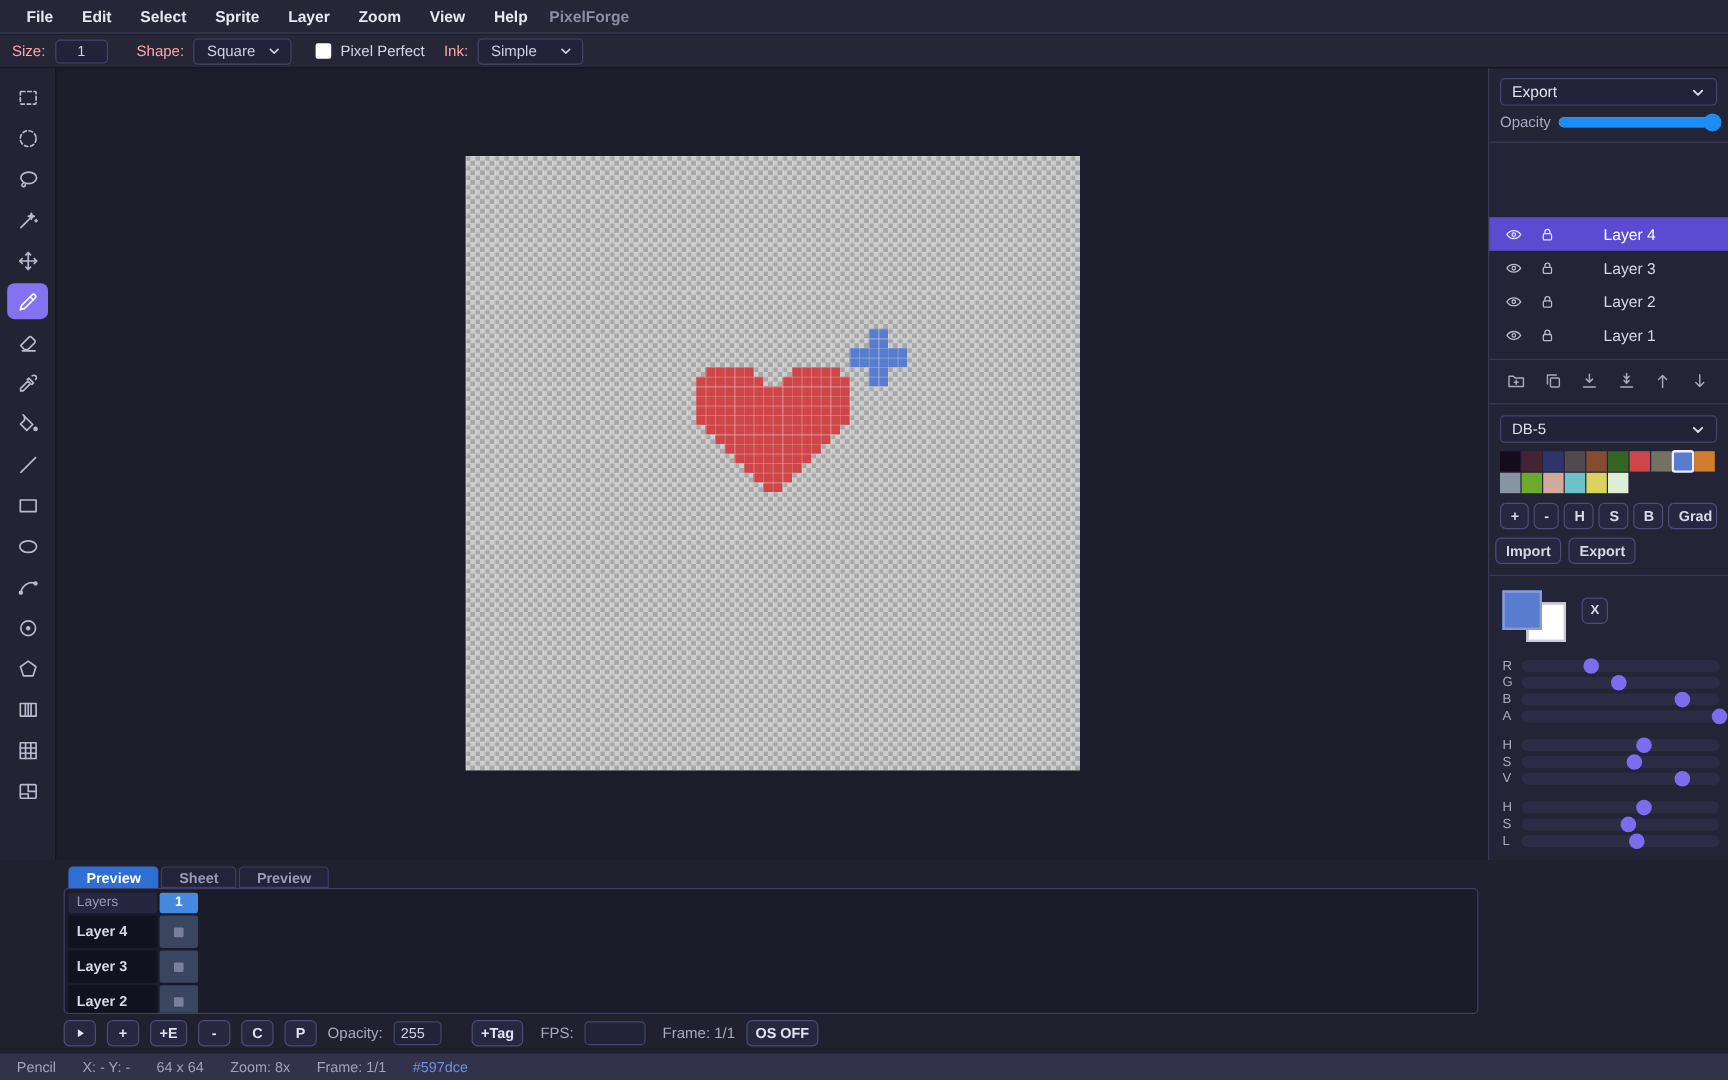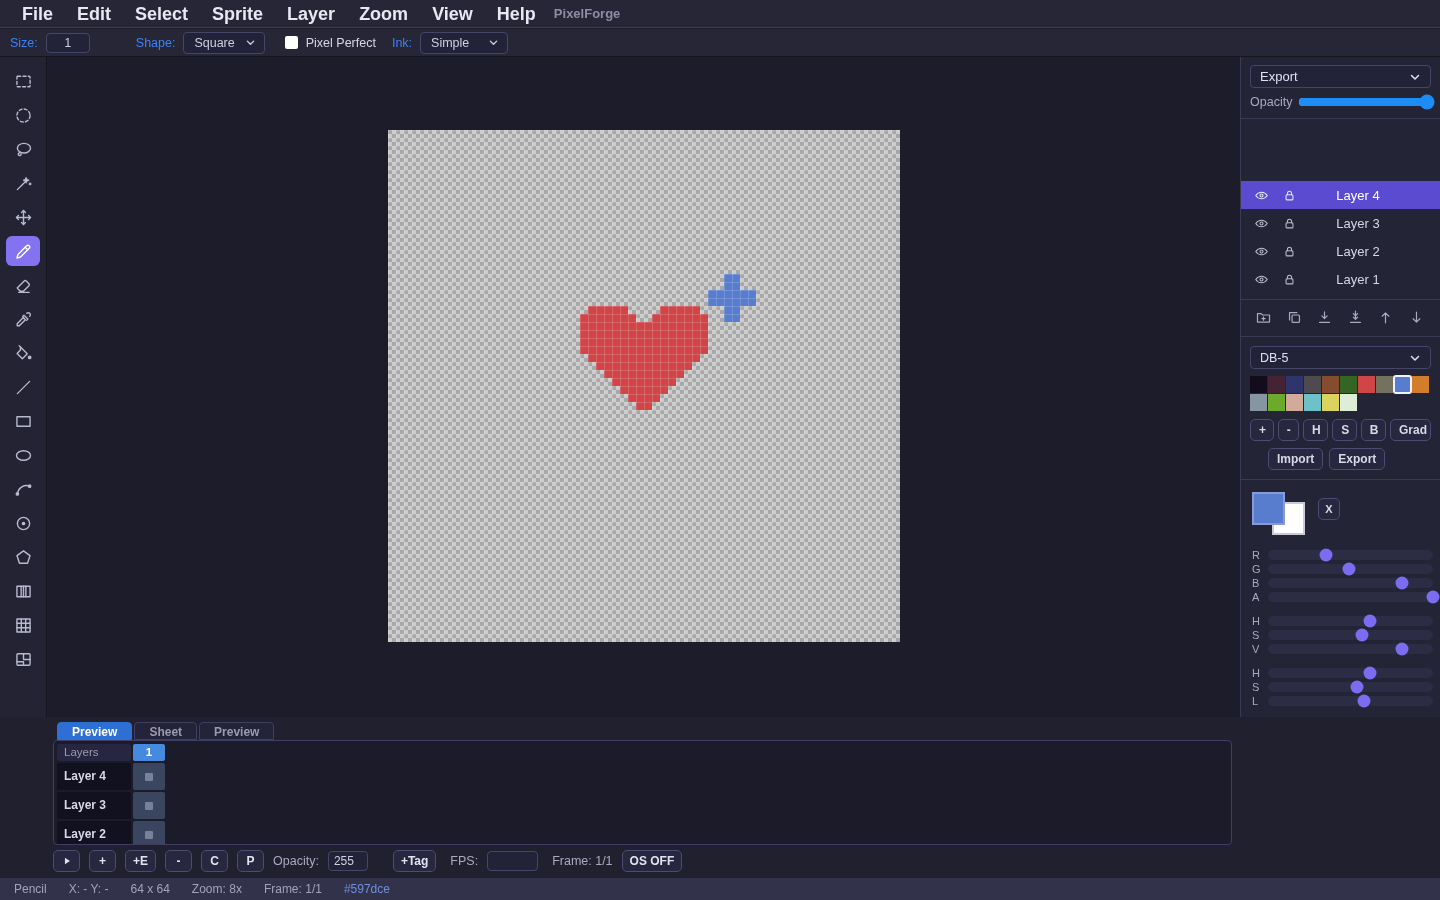--- a/index.html
+++ b/index.html
@@ -3,29 +3,29 @@
 <meta charset="utf-8">
 <style>
   * { margin:0; padding:0; box-sizing:border-box; }
   html,body { width:1440px; height:900px; overflow:hidden; background:#1d1d2c;
               font-family:"Liberation Sans", sans-serif; color:#e4e4ef; }
 
   
   .menubar { position:absolute; left:0; top:0; width:1440px; height:28px;
              background:#262637; border-bottom:1px solid #3a3a55;
              display:flex; align-items:center; padding-left:10px; }
-  .menu-item { font-size:18px; font-weight:700; color:#e8e8f2; padding:0 12px;
+  .menu-item { font-size:13px; font-weight:700; color:#e8e8f2; padding:0 12px;
                height:28px; line-height:28px; cursor:default; }
   .brand { font-size:13px; font-weight:700; color:#8d8da6; padding:0 6px; }
 
   
   .optionsbar { position:absolute; left:0; top:29px; width:1440px; height:28px;
                 background:#262637; border-bottom:1px solid #15151f;
                 display:flex; align-items:center; gap:8px; padding-left:10px; }
-  .opt-label { font-size:12.5px; color:#3b82f6; }
+  .opt-label { font-size:12.5px; color:#fca5a5; }
   .opt-input { width:44px; height:20px; background:#222238; border:1px solid #45456a;
                border-radius:4px; color:#cfcfe2; font-size:12px; text-align:center;
                font-family:"Liberation Sans", sans-serif; }
   .pf-select { height:22px; background:#222238; border:1px solid #45456a; border-radius:4px;
                display:inline-flex; align-items:center; gap:10px; padding:0 8px 0 10px;
                font-size:12.5px; color:#cfcfe2; cursor:default; }
   .pf-select svg { width:11px; height:11px; stroke:#cfcfe2; }
   .checkbox { width:13px; height:13px; background:#ffffff; border-radius:2px; margin-left:12px; }
 
   
@@ -78,21 +78,21 @@
                     align-items:center; background:#222238; border:1px solid #45456a;
                     border-radius:4px; padding:0 9px; font-size:12.5px; color:#e0e0ee; }
   .palette-select svg { width:12px; height:12px; stroke:#e0e0ee; }
   .swatches { margin:7px 9px 0 9px; display:flex; flex-wrap:wrap; gap:1px; width:182px; }
   .swatch { width:17px; height:17px; }
   .swatch.selected { outline:2px solid #f0f0ff; outline-offset:-1px; border-radius:2px; }
   .pal-btn-row { display:flex; gap:4px; margin:8px 9px 0 9px; }
   .pf-btn { background:#272740; border:1px solid #4b4b74; border-radius:5px; color:#d8d8e8;
             font-size:12px; font-weight:700; padding:3px 8px; text-align:center; }
   .pal-btn-row .pf-btn { min-width:20px; }
-  .io-row { display:flex; gap:6px; margin:7px 9px 0 27px; }
+  .io-row { display:flex; gap:6px; margin:7px 9px 0 5px; }
 
   .colorpair { position:relative; height:52px; margin:10px 9px 0 9px; }
   .color-primary { position:absolute; left:2px; top:2px; width:33px; height:33px;
                    border:2px solid #8a9ad8; z-index:2; }
   .color-secondary { position:absolute; left:22px; top:12px; width:33px; height:33px;
                      background:#ffffff; border:2px solid #c9c9d8; z-index:1; }
   .swap-btn { position:absolute; left:68px; top:8px; width:22px; height:22px;
               background:#272740; border:1px solid #4b4b74; border-radius:5px;
               color:#d8d8e8; font-size:11px; font-weight:700; display:flex;
               align-items:center; justify-content:center; }
@@ -160,21 +160,21 @@
       <div class="menu-item">Zoom</div>
       <div class="menu-item">View</div>
       <div class="menu-item">Help</div>
     </div>
   <div class="brand">PixelForge</div>
 </div>
 
 <div class="optionsbar">
   <span class="opt-label">Size:</span>
   <input class="opt-input" value="1" style="">
-  <span class="opt-label" style="margin-left:38px">Shape:</span>
+  <span class="opt-label" style="margin-left:16px">Shape:</span>
   <div class="pf-select">
     <span>Square</span>
     <svg viewBox="0 0 24 24" fill="none" stroke-width="3" stroke-linecap="round" stroke-linejoin="round">
         <path d="M5 9l7 7 7-7"></path>
       </svg>
   </div>
   <span class="checkbox"></span>
   <span class="opt-label" style="color:#d6d6e6">Pixel Perfect</span>
   <span class="opt-label" style="margin-left:8px">Ink:</span>
   <div class="pf-select" style="min-width:88px; justify-content:space-between">

